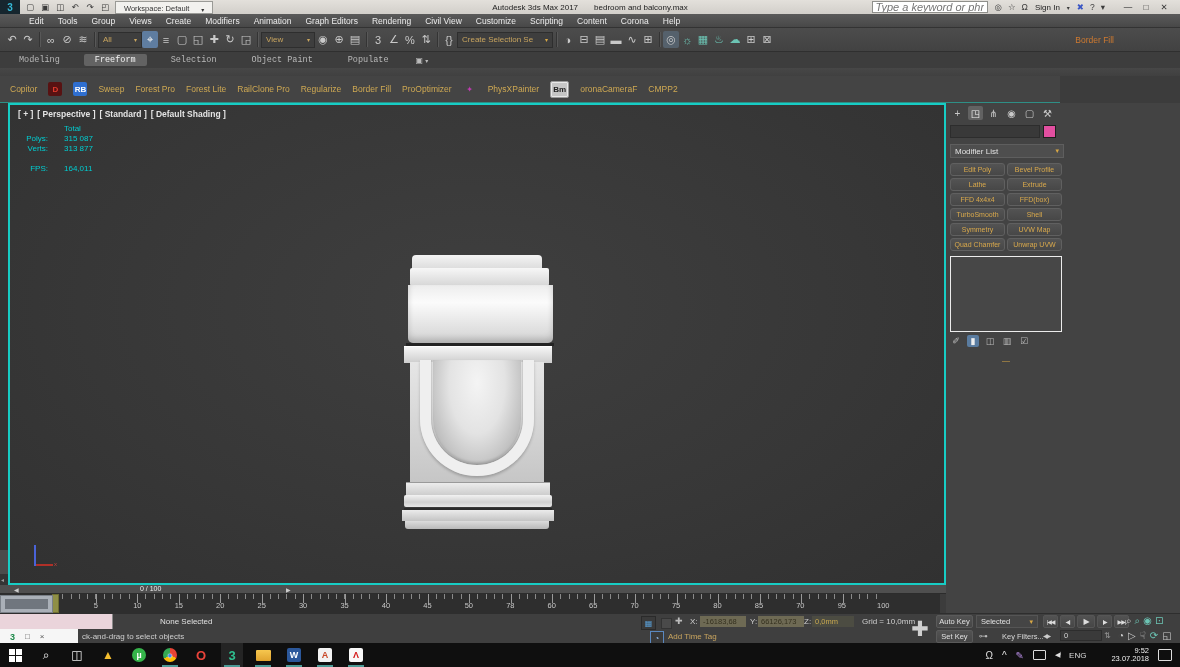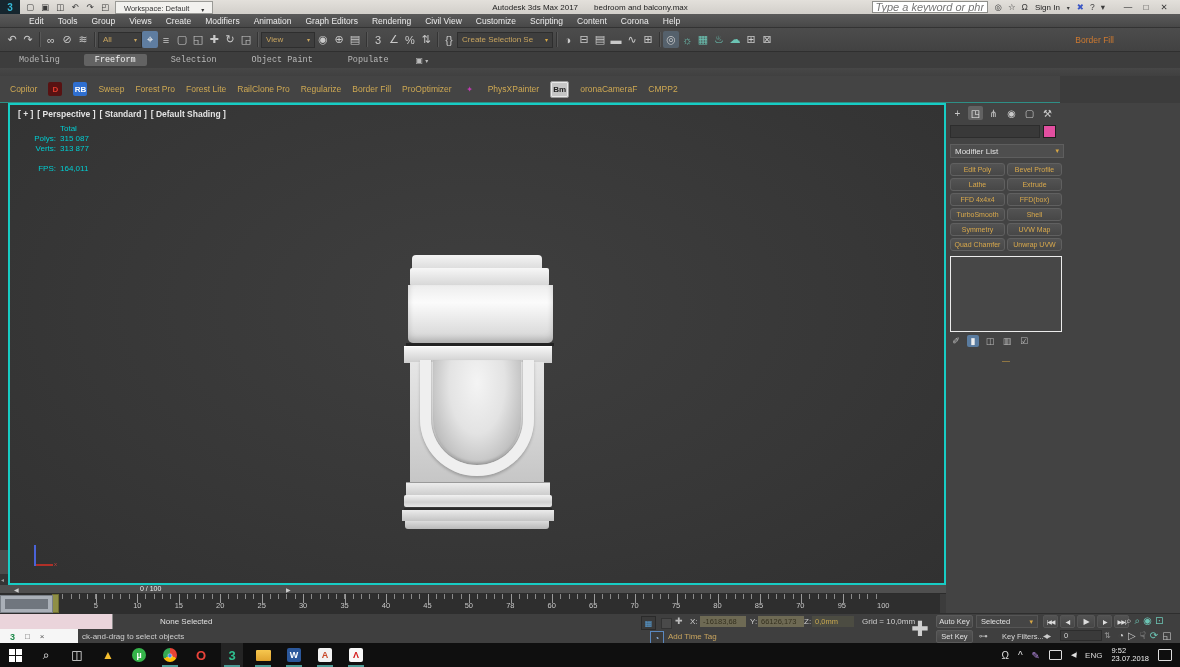--- a/index.html
+++ b/index.html
@@ -38,21 +38,21 @@
   #plugintoolbar{left:0;top:76px;width:1060px;height:27px;background:#444;display:flex;align-items:center;gap:11px;padding-left:10px;box-sizing:border-box;border-bottom:1px solid #2e8f86;}
   .pitem{font-size:8.5px;color:#cfa953;flex:0 0 auto;}
   .pitem.picon{display:inline-flex;align-items:center;justify-content:center;font-weight:bold;border-radius:2px;height:14px;min-width:14px;font-size:8px;}
   .pitem.praised{border:1px solid #999;box-shadow:inset 0 0 0 1px #e8e8e8;height:15px;min-width:17px;}
   
   #leftstrip{left:0;top:103px;width:8px;height:482px;background:#343434;}
   #lshandle{left:0;top:550px;width:8px;height:24px;background:#4b4b4b;}
   #lsarrow{left:1px;top:576px;font-size:6px;color:#999;}
   #viewport{left:8px;top:103px;width:938px;height:482px;box-sizing:border-box;border:2px solid #17cdc5;background:radial-gradient(ellipse at 50% 42%,#3f3f3f 0%,#373737 60%,#313131 100%);}
   #vplabel{position:absolute;left:8px;top:4px;display:flex;gap:4px;font-size:8.5px;font-weight:bold;color:#e4e4e4;}
-  #stats{position:absolute;left:12px;top:19px;display:grid;grid-template-columns:34px auto;column-gap:4px;font-size:8px;line-height:10px;color:#00cdd1;}
+  #stats{position:absolute;left:4px;top:19px;display:grid;grid-template-columns:34px auto;column-gap:16px;font-size:8px;line-height:10px;color:#00cdd1;}
   #stats .lab{text-align:right;}
   
   #axis-z{left:24px;top:440px;width:2px;height:21px;background:#4a63d8;}
   #axis-x{left:26px;top:459px;width:17px;height:2px;background:#b03028;}
   #axis-xl{left:44px;top:456px;font-size:6px;color:#c04038;}
   
   #model{left:392px;top:150px;width:152px;height:274px;}
   #model div{position:absolute;}
   #m-cap{left:10px;right:12px;top:0;height:14px;background:linear-gradient(#f4f4f4,#dcdcdc);border-radius:4px 4px 0 0;box-shadow:0 1px 0 #b5b5b5;}
   #m-mid{left:8px;right:5px;top:13px;height:18px;background:linear-gradient(#f7f7f7,#d6d6d6);border-radius:2px;}
@@ -145,21 +145,21 @@
   .tb-round .tb-glyph{width:14px;height:14px;border-radius:50%;font-size:9px;font-weight:bold;}
   .tb-chrome .tb-glyph{width:14px;height:14px;border-radius:50%;background:conic-gradient(#e84335 0 33%,#fbbc05 0 66%,#34a853 0 100%);font-size:8px;text-shadow:0 0 1.5px #fff,0 0 1.5px #fff;}
   .tb-sq .tb-glyph{width:14px;height:14px;border-radius:2px;font-size:9px;font-weight:bold;}
   .tb-folder .tb-glyph{width:15px;height:11px;background:linear-gradient(#f6c74f,#e0a32e);border-radius:1px;}
   .tb-start .tb-glyph{width:13px;height:13px;background:linear-gradient(#fff,#fff) 0 0/6px 6px no-repeat,linear-gradient(#fff,#fff) 7px 0/6px 6px no-repeat,linear-gradient(#fff,#fff) 0 7px/6px 6px no-repeat,linear-gradient(#fff,#fff) 7px 7px/6px 6px no-repeat;}
   .tb-3ds .tb-glyph{font-weight:bold;font-size:13px;}
   .tb-ring .tb-glyph{font-weight:bold;font-size:13px;}
   #tray{margin-left:auto;display:flex;align-items:center;gap:9px;padding-right:8px;}
   .tray-ico{font-size:10px;color:#e0e0e0;}
   #tray-monitor{width:11px;height:8px;border:1px solid #ddd;border-radius:1px;}
-  #tray-clock{font-size:7.5px;line-height:8.5px;text-align:left;color:#eee;}
+  #tray-clock{font-size:7.5px;line-height:8.5px;text-align:right;color:#eee;margin-left:16px;}
   #tray-action{width:12px;height:10px;border:1px solid #ddd;border-radius:1px;}
 </style>
 </head>
 <body>
 
 <div id="root">
 
   <div id="titlebar" class="ab">
     <div id="appbtn">3</div>
     <div class="fx" style="gap:3px;">

